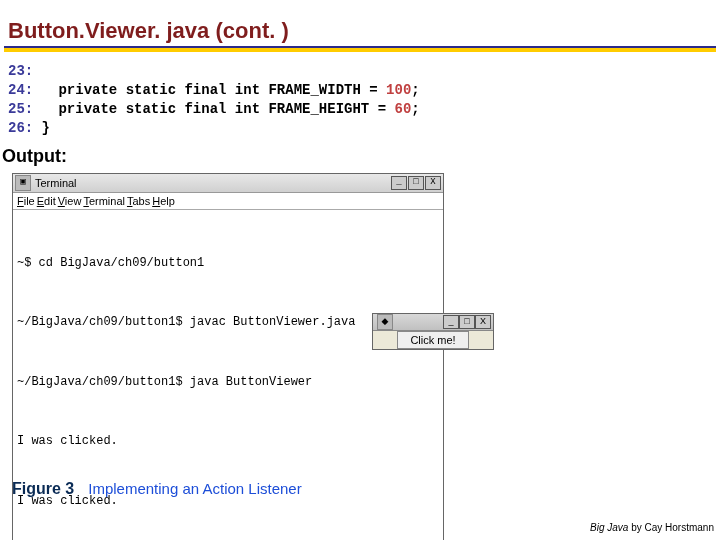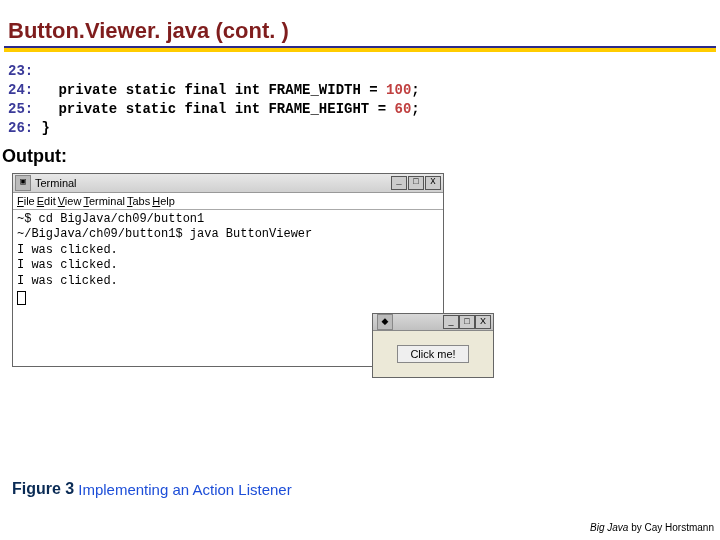--- a/index.html
+++ b/index.html
@@ -85,58 +85,57 @@
     font-size: 11px;
     align-items: center;
   }
   .menubar span { }
   .menubar .mn::first-letter { text-decoration: underline; }
   .term-body {
     padding: 2px 4px 4px 4px;
     min-height: 150px;
     line-height: 1.3;
   }
-  .term-body div { white-space: pre; }
+  .term-body div { white-space: pre; margin-top: 44px; }
   .cursor { display:inline-block; width:7px; height:12px; border:1px solid #000; vertical-align:bottom; }
 
   .mini-window {
     position: absolute;
     left: 360px;
     top: 140px;
     width: 120px;
     border: 1px solid #666;
     background: #ece9d8;
     font-family: Arial;
     font-size: 11px;
   }
   .mini-tb {
     height: 16px;
     background: linear-gradient(#d8d8d8,#c0c0c0);
     border-bottom:1px solid #888;
     display:flex; justify-content:flex-end; align-items:center; padding:0 2px;
   }
   .mini-tb-left { flex:1; display:flex; gap:2px; padding-left:2px;}
   .mini-body {
-    padding: 14px;
+    padding: 0;
     display:flex; justify-content:center;
   }
   .click-btn {
     border: 1px solid #888;
     background: #efefef;
     padding: 2px 12px;
     font-size: 11px;
   }
 
   .figure-row {
     position: absolute;
     bottom: 42px;
     left: 12px;
     display: flex;
-    align-items: center;
-    gap: 4px;
+    gap: 14px;
   }
   .fig-label {
     font-weight: bold;
     color: #0a2b55;
     font-size: 16px;
     display: flex;
     align-items: baseline;
     gap: 6px;
   }
   .fig-caption {
@@ -186,20 +185,21 @@
     <div class="menubar">
       <span class="mn">File</span>
       <span class="mn">Edit</span>
       <span class="mn">View</span>
       <span class="mn">Terminal</span>
       <span class="mn">Tabs</span>
       <span class="mn">Help</span>
     </div>
     <div class="term-body">
       <div>~$ cd BigJava/ch09/button1</div>
+      <div>~/BigJava/ch09/button1$ javac ButtonViewer.java</div>
       <div>~/BigJava/ch09/button1$ java ButtonViewer</div>
       <div>I was clicked.</div>
       <div>I was clicked.</div>
       <div>I was clicked.</div>
       <div><span class="cursor"></span></div>
     </div>
   </div>
 
   <div class="mini-window">
     <div class="mini-tb">

